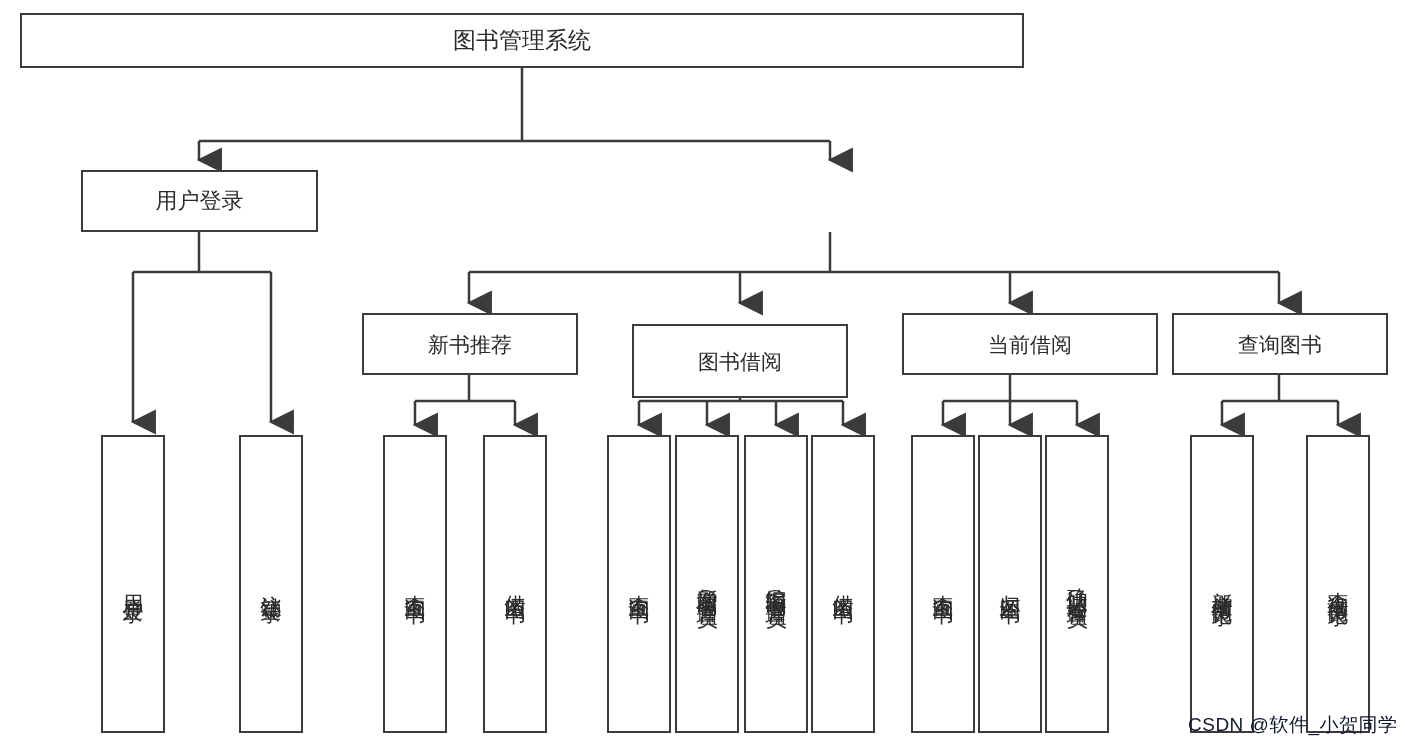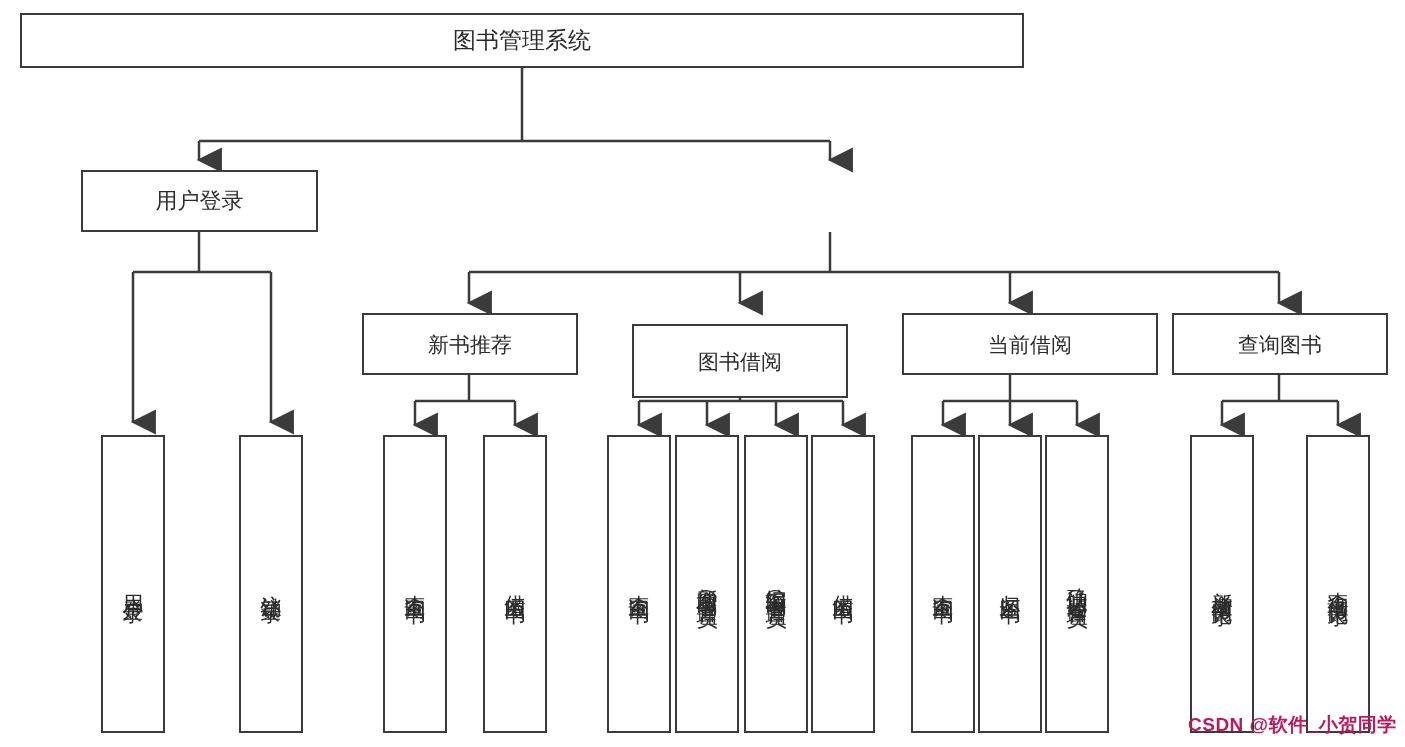--- a/index.html
+++ b/index.html
@@ -59,24 +59,23 @@
     letter-spacing: 3px;
     line-height: 1.05;
     text-align: center;
     max-height: 268px;
   }
   .watermark {
     position: absolute;
     left: 1188px;
     top: 712px;
     font-size: 19px;
-    color: #be185d;
+    color: #0f172a;
     white-space: nowrap;
     letter-spacing: 0.5px;
-    font-weight: bold;
   }
 </style>
 </head>
 <body>
 
 <div id="canvas">
 
   <svg class="edges" viewBox="0 0 1405 747">
     <defs>
       <marker id="arrow" viewBox="0 0 12 12" refX="6" refY="10" markerWidth="11" markerHeight="11" orient="auto">

